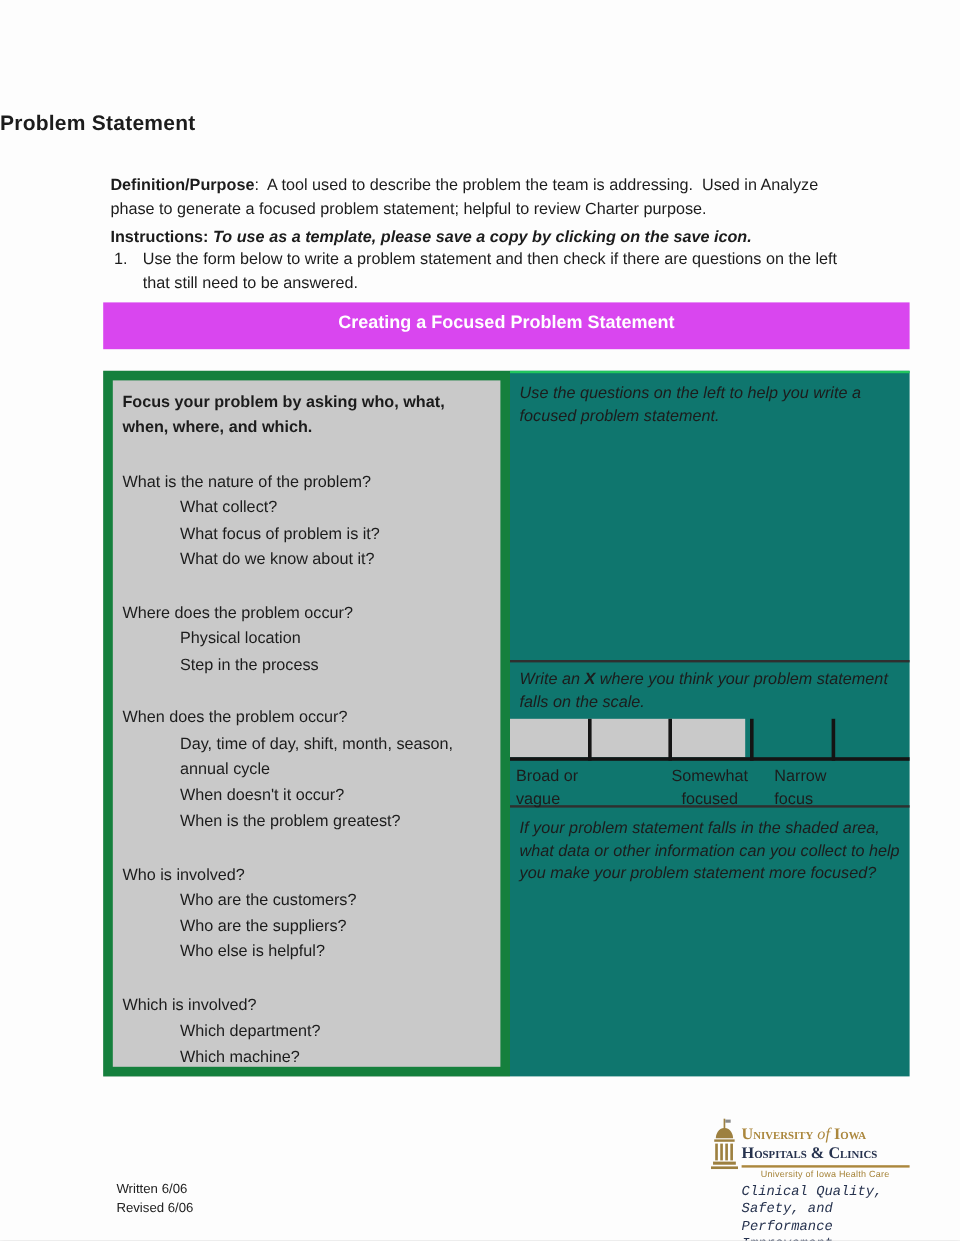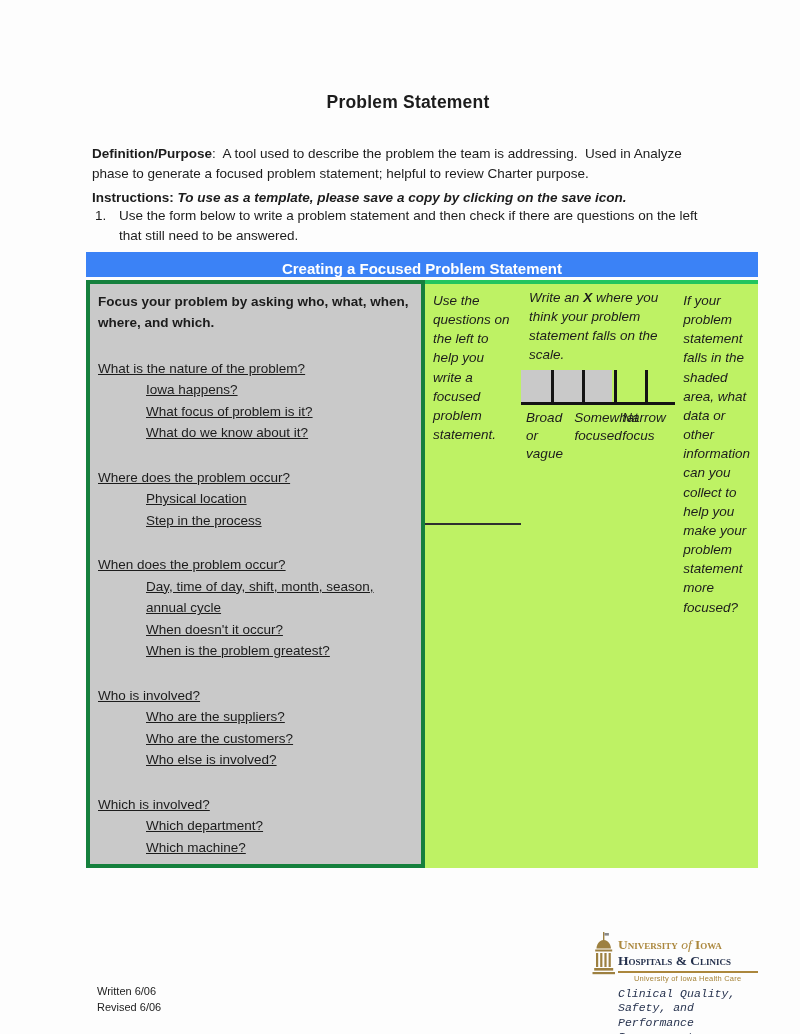--- a/index.html
+++ b/index.html
@@ -1,56 +1,56 @@
 <!DOCTYPE html>
 <html><head>
 <meta charset="utf-8">
 <style>
   html,body{margin:0;padding:0;background:#e8e8e8;}
   .page{
     position:relative;width:800px;height:1034px;background:#fdfdfd;
     font-family:"Liberation Sans",sans-serif;color:#1c1c1c;overflow:hidden;
     margin:0 auto;box-shadow:0 0 4px rgba(0,0,0,.2);
   }
-  .title{position:absolute;top:92px;left:16px;right:0;text-align:center;
+  .title{position:absolute;top:92px;left:0;right:0;text-align:left;
     font-size:17.5px;font-weight:bold;letter-spacing:.2px;}
   .def{position:absolute;top:130px;left:92px;width:622px;font-size:13.5px;line-height:1.5;}
   .instr{position:absolute;top:176px;left:92px;width:640px;font-size:13.5px;font-weight:bold;}
   .instr .em{font-style:italic;}
   .step{position:absolute;top:206px;left:95px;width:625px;display:flex;font-size:13.5px;line-height:1.5;}
   .step .num{width:24px;flex:0 0 24px;}
 
   .ptable{position:absolute;top:252px;left:86px;width:672px;}
-  .thead{background:#3b82f6;color:#ffffff;height:25px;line-height:33px;text-align:center;
-    font-weight:bold;font-size:15px;margin-bottom:3px;}
+  .thead{background:#d946ef;color:#ffffff;height:39px;line-height:33px;text-align:center;
+    font-weight:bold;font-size:15px;margin-bottom:18px;}
   .tbody{display:flex;height:588px;}
   .cell-left{width:339px;flex:0 0 339px;box-sizing:border-box;background:#c9c9c9;
-    border:4px solid #15803d;padding:6px 8px;font-size:13.5px;}
-  .cell-right{width:333px;flex:1;box-sizing:border-box;border-top:4px solid #22c55e;
-    display:flex;flex-direction:row;background:#bef264;}
+    border:8px solid #15803d;padding:6px 8px;font-size:13.5px;}
+  .cell-right{width:333px;flex:1;box-sizing:border-box;border-top:2px solid #22c55e;
+    display:flex;flex-direction:column;background:#0f766e;}
   .intro{font-weight:bold;line-height:1.55;margin:2px 0 24px 0;}
-  .qgroup{margin-bottom:23px;text-decoration:underline;}
+  .qgroup{margin-bottom:23px;}
   .qgroup .q{line-height:21.5px;}
   .qgroup .sub{margin-left:48px;line-height:21.5px;}
 
   .rcell{box-sizing:border-box;}
   .rcell1{height:241px;border-bottom:2px solid #2f2f2f;padding:7px 8px;}
   .rcell2{height:121px;border-bottom:2px solid #2f2f2f;padding:4px 0 0 0;}
   .rcell3{flex:1;padding:7px 8px;}
   .it{font-style:italic;font-size:13.5px;line-height:1.42;margin:0;}
   .rcell2 .it{padding:0 8px;}
   .xmark{font-style:italic;font-weight:bold;}
 
   .scale{position:relative;height:35px;margin-top:5px;}
   .shade{position:absolute;left:0;top:0;width:59%;height:32px;background:#c9c9c9;}
   .baseline{position:absolute;left:0;bottom:0;width:100%;height:3px;background:#141414;}
   .tick{position:absolute;top:0;bottom:0;width:3px;background:#141414;}
   .t1{left:19.5%}.t2{left:39.5%}.t3{left:60%}.t4{left:80.5%}
   .scale-labels{display:flex;padding:4px 5px 0 5px;font-size:13.5px;line-height:1.35;}
-  .sl{width:33.33%;font-style:italic;}
+  .sl{width:33.33%;}
   .sl.c{text-align:center;}
   .sl.r{}
 
   .footer{position:absolute;left:97px;top:984px;font-size:11px;line-height:1.45;color:#222;}
 
   .logo{position:absolute;left:592px;top:938px;width:170px;}
   .logo-inner{position:relative;padding-left:26px;}
   .logo-building{position:absolute;left:0;top:-6px;}
   .l1{font-family:"Liberation Serif",serif;font-weight:bold;font-variant:small-caps;
     color:#ab873d;font-size:13.5px;line-height:1.1;white-space:nowrap;}
@@ -80,40 +80,40 @@
 
   <div class="ptable">
     <div class="thead">Creating a Focused Problem Statement</div>
     <div class="tbody">
 
       <div class="cell-left">
         <div class="intro">Focus your problem by asking who, what, when, where, and which.</div>
         <div>
             <div class="qgroup">
               <div class="q">What is the nature of the problem?</div>
-              <div class="sub">Iowa happens?</div>
+              <div class="sub">What collect?</div>
               <div class="sub">What focus of problem is it?</div>
               <div class="sub">What do we know about it?</div>
             </div>
             <div class="qgroup">
               <div class="q">Where does the problem occur?</div>
               <div class="sub">Physical location</div>
               <div class="sub">Step in the process</div>
             </div>
             <div class="qgroup">
               <div class="q">When does the problem occur?</div>
               <div class="sub">Day, time of day, shift, month, season, annual cycle</div>
               <div class="sub">When doesn't it occur?</div>
               <div class="sub">When is the problem greatest?</div>
             </div>
             <div class="qgroup">
               <div class="q">Who is involved?</div>
+              <div class="sub">Who are the customers?</div>
               <div class="sub">Who are the suppliers?</div>
-              <div class="sub">Who are the customers?</div>
-              <div class="sub">Who else is involved?</div>
+              <div class="sub">Who else is helpful?</div>
             </div>
             <div class="qgroup">
               <div class="q">Which is involved?</div>
               <div class="sub">Which department?</div>
               <div class="sub">Which machine?</div>
             </div>
           </div>
       </div>
 
       <div class="cell-right">

